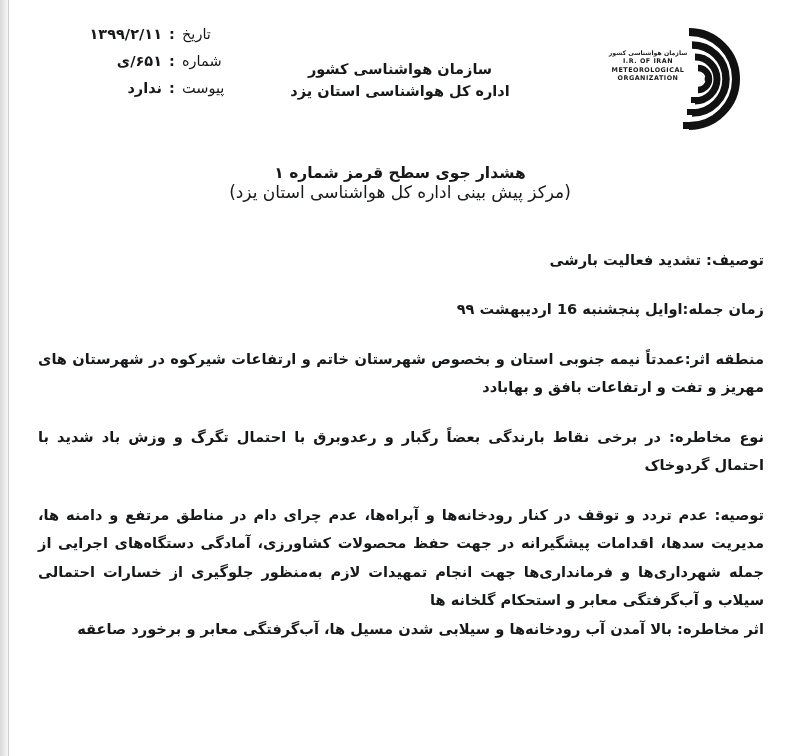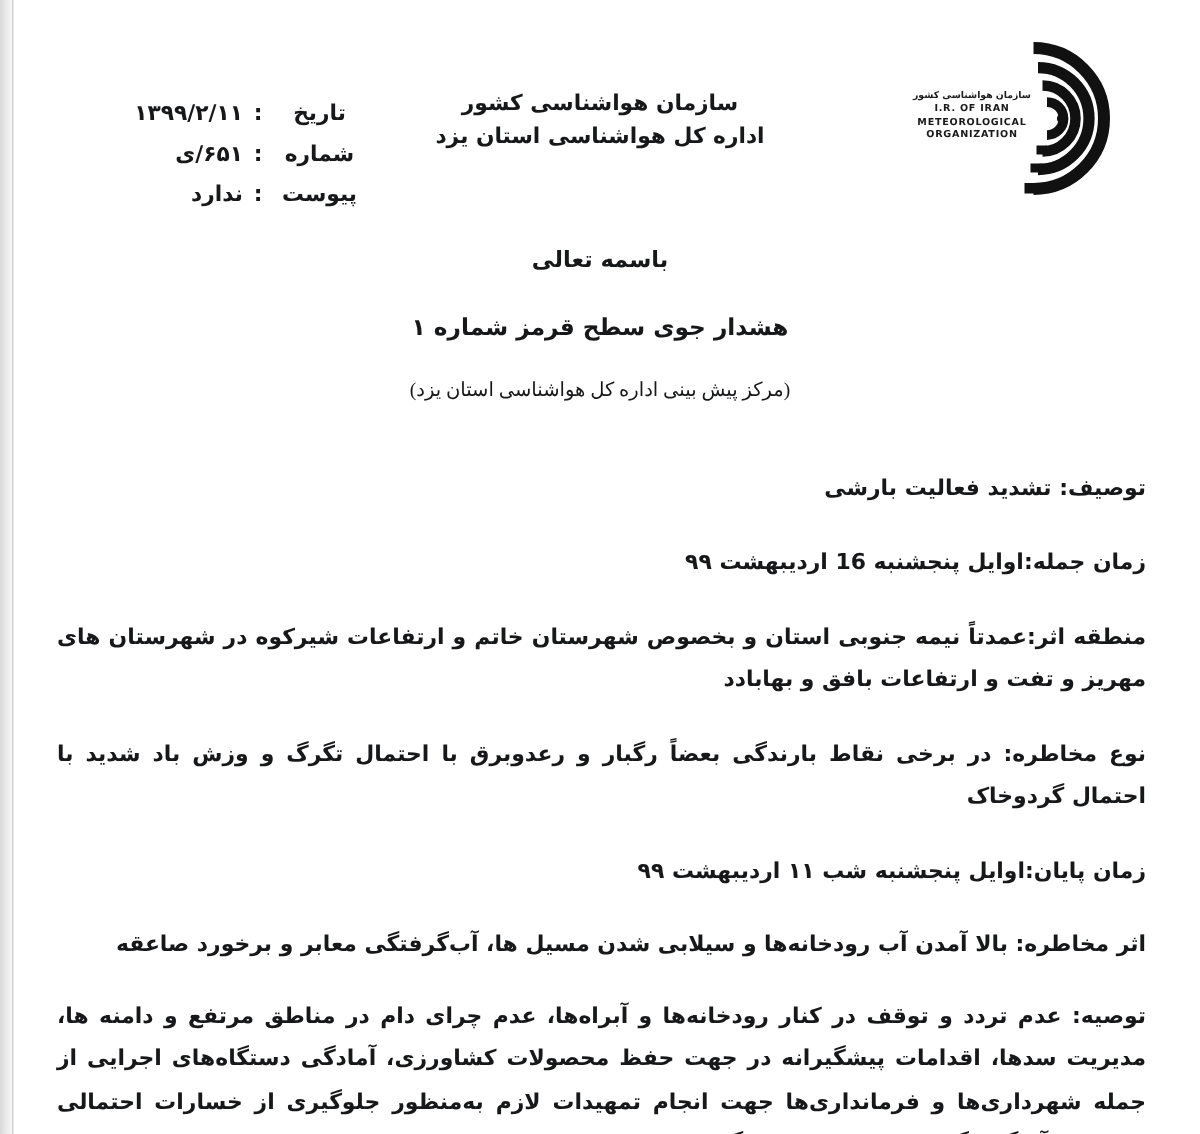--- a/index.html
+++ b/index.html
@@ -56,26 +56,25 @@
   }
   .meta-row {
     display: flex;
     flex-direction: row;
     justify-content: flex-start;
     align-items: baseline;
     height: 27px;
     white-space: nowrap;
   }
   .meta-label {
-    font-weight: bold;
+    font-weight: normal;
     font-size: 14.5px;
     width: 62px;
-    text-align: center;
+    text-align: left;
     letter-spacing: 0.4px;
-    margin-top: 42px;
   }
   .meta-colon {
     font-weight: bold;
     font-size: 14.5px;
     width: 20px;
     text-align: center;
   }
   .meta-value {
     font-weight: bold;
     font-size: 14.5px;
@@ -119,24 +118,22 @@
     font-size: 15px;
     letter-spacing: 0.3px;
   }
   .title-main {
     font-weight: bold;
     font-size: 15.5px;
     margin-top: 27px;
     letter-spacing: 0.3px;
   }
   .title-sub {
-    font-size: 13px;
-    margin-top: 25px;
+    font-size: 17px;
     letter-spacing: 0.2px;
-    font-family: Liberation Serif, serif;
   }
 
   
   .body {
     margin-top: 44px;
     padding: 0 6px 0 8px;
   }
   .section {
     margin-bottom: 21px;
     font-size: 14.6px;
@@ -196,32 +193,31 @@
         </g>
 
         <circle cx="111" cy="53" r="3.4" fill="#111111"></circle>
 
         <g fill="#111111">
           <rect x="86" y="96" width="9" height="7"></rect>
           <rect x="90" y="83" width="8" height="6"></rect>
           <rect x="94" y="71" width="7" height="6"></rect>
         </g>
       </svg>
-      <div style="position:absolute; top:34px; right:62px; width:104px; text-align:center; line-height:1.32;">
+      <div style="position:absolute; top:23px; right:62px; width:104px; text-align:center; line-height:1.32;">
         <div style="font-size:6.2px; font-weight:bold; letter-spacing:0.1px; color:#1a1a1a;">سازمان هواشناسی کشور</div>
         <div style="font-size:6.4px; font-weight:bold; letter-spacing:0.5px; color:#1a1a1a; direction:ltr;">I.R. OF IRAN</div>
         <div style="font-size:6.4px; font-weight:bold; letter-spacing:0.5px; color:#1a1a1a; direction:ltr;">METEOROLOGICAL</div>
         <div style="font-size:6.4px; font-weight:bold; letter-spacing:0.5px; color:#1a1a1a; direction:ltr;">ORGANIZATION</div>
       </div>
     </div>
 
   </div>
 
   <div class="titles">
-    <div class="title-basmala">باسمه تعالی</div>
     <div class="title-main">هشدار جوی سطح قرمز شماره ۱</div>
     <div class="title-sub">(مرکز پیش بینی  اداره کل هواشناسی استان یزد)</div>
   </div>
 
   <div class="body">
 
     <div class="section">
       <span class="lbl">توصیف:</span><span class="txt"> تشدید فعالیت بارشی</span>
     </div>
 
@@ -230,26 +226,23 @@
     </div>
 
     <div class="section">
       <span class="lbl">منطقه اثر:</span><span class="txt">عمدتاً نیمه جنوبی استان و بخصوص شهرستان خاتم و ارتفاعات شیرکوه در شهرستان های مهریز و تفت و ارتفاعات بافق و بهابادد</span>
     </div>
 
     <div class="section">
       <span class="lbl">نوع مخاطره:</span><span class="txt"> در برخی نقاط بارندگی بعضاً رگبار و رعدوبرق با احتمال تگرگ و وزش باد شدید با احتمال گردوخاک</span>
     </div>
 
-    <div class="section">
-      <span class="lbl">زمان پایان:</span><span class="txt">اوایل پنجشنبه شب ۱۱ اردیبهشت ۹۹</span>
+
+    <div class="section last">
+      <span class="lbl">توصیه:</span><span class="txt"> عدم تردد و توقف در کنار رودخانه‌ها و آبراه‌ها، عدم چرای دام در مناطق مرتفع و دامنه ها، مدیریت سدها، اقدامات پیشگیرانه در جهت حفظ محصولات کشاورزی، آمادگی دستگاه‌های اجرایی از جمله شهرداری‌ها و فرمانداری‌ها جهت انجام تمهیدات لازم به‌منظور جلوگیری از خسارات احتمالی سیلاب و آب‌گرفتگی معابر و استحکام گلخانه ها</span>
     </div>
 
     <div class="section tight">
       <span class="lbl">اثر مخاطره:</span><span class="txt"> بالا آمدن آب رودخانه‌ها و سیلابی شدن مسیل ها، آب‌گرفتگی معابر و برخورد صاعقه</span>
     </div>
 
-    <div class="section last">
-      <span class="lbl">توصیه:</span><span class="txt"> عدم تردد و توقف در کنار رودخانه‌ها و آبراه‌ها، عدم چرای دام در مناطق مرتفع و دامنه ها، مدیریت سدها، اقدامات پیشگیرانه در جهت حفظ محصولات کشاورزی، آمادگی دستگاه‌های اجرایی از جمله شهرداری‌ها و فرمانداری‌ها جهت انجام تمهیدات لازم به‌منظور جلوگیری از خسارات احتمالی سیلاب و آب‌گرفتگی معابر و استحکام گلخانه ها</span>
-    </div>
-
   </div>
 </div>
 
 </body></html>

